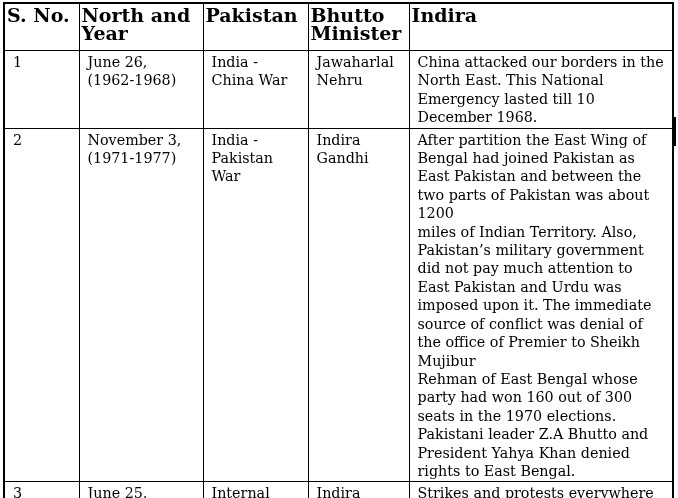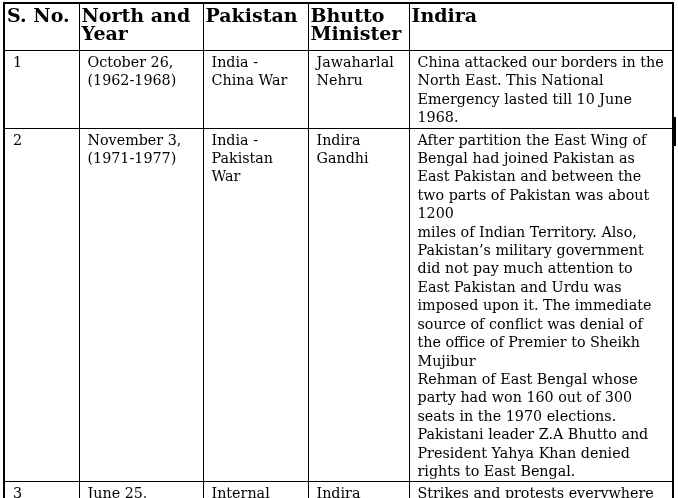--- a/index.html
+++ b/index.html
@@ -69,27 +69,27 @@
 Year</th>
         <th>Pakistan</th>
         <th>Bhutto
 Minister</th>
         <th>Indira</th>
       </tr>
     </thead>
     <tbody>
       <tr class="r1">
         <td>1</td>
-        <td>October 26,
+        <td>June 26,
 (1962-1968)</td>
         <td>India -
 China War</td>
         <td>Jawaharlal
 Nehru</td>
-        <td>China attacked our borders in the North East. This National Emergency lasted till 10 June 1968.</td>
+        <td>China attacked our borders in the North East. This National Emergency lasted till 10 December 1968.</td>
       </tr>
       <tr class="r2">
         <td>2</td>
         <td>November 3,
 (1971-1977)</td>
         <td>India -
 Pakistan
 War</td>
         <td>Indira
 Gandhi</td>

